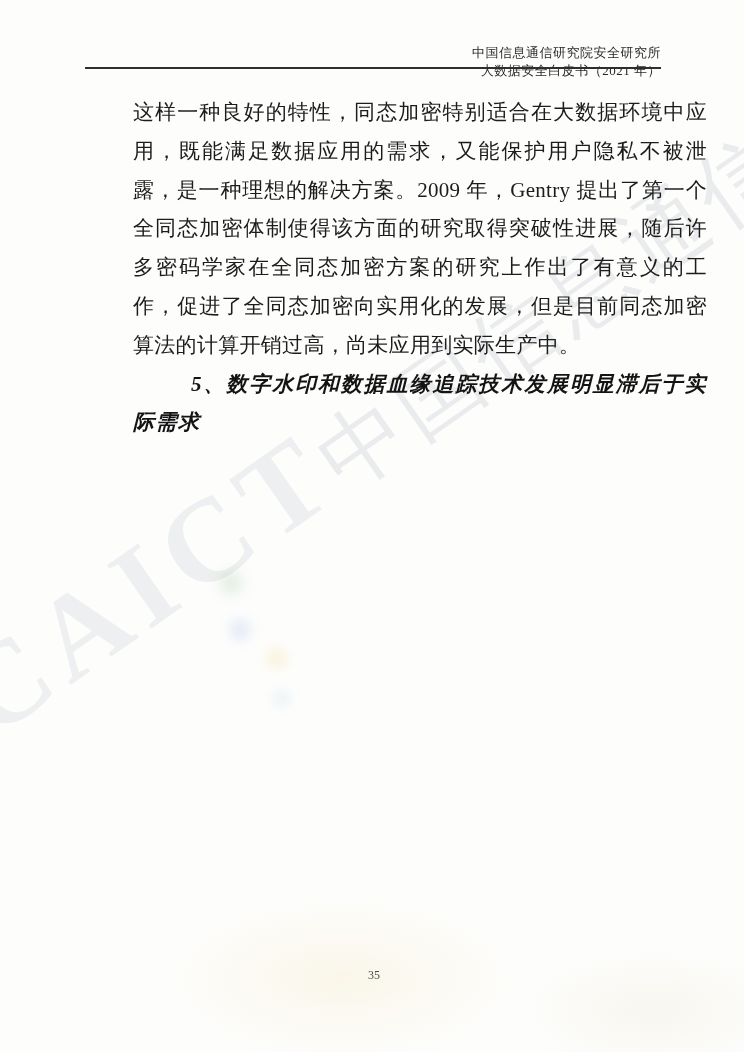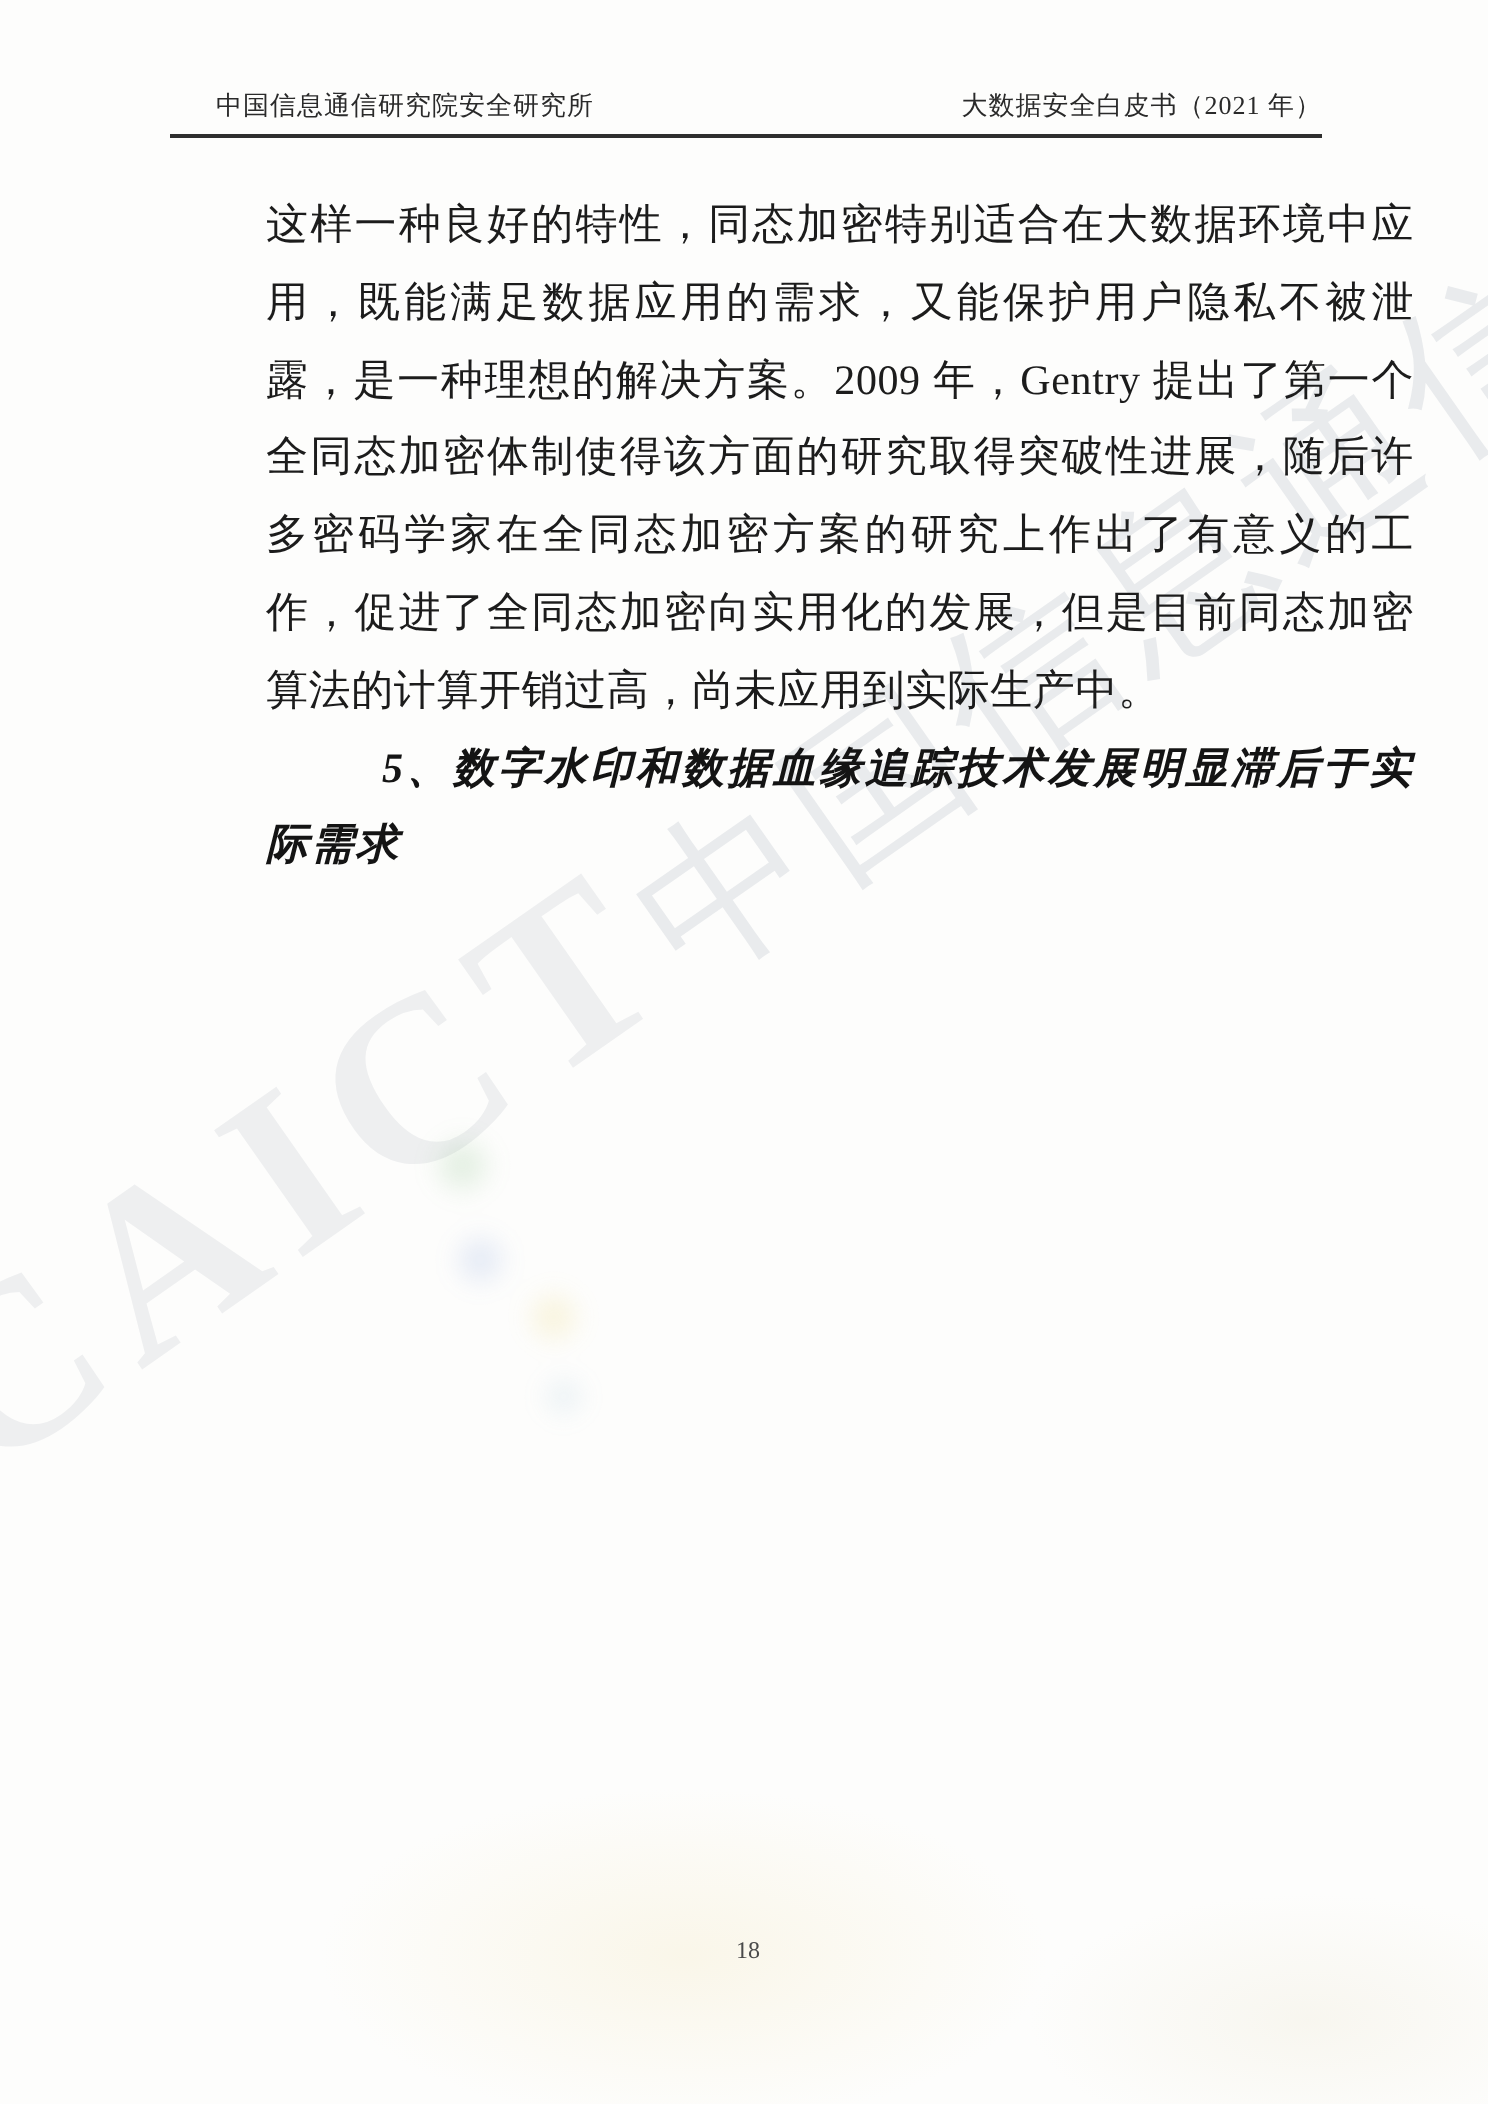--- a/index.html
+++ b/index.html
@@ -29,20 +29,21 @@
     top: 44px;
     left: 87px;
     width: 574px;
     display: flex;
     justify-content: space-between;
     align-items: flex-end;
     font-size: 13px;
     letter-spacing: 0.5px;
     color: #2a2a2a;
     z-index: 2;
+    flex-direction: column;
   }
   .header .left  { margin-left: 21px; }
   .header-rule {
     position: absolute;
     top: 67px;
     left: 85px;
     width: 576px;
     height: 2px;
     background: #2e2e2e;
     z-index: 2;
@@ -142,16 +143,16 @@
     <span class="wm-latin">CAICT</span><span class="wm-cn">中国信息通信研究院</span>
   </div>
   <div class="wm-blob"></div>
 
   <div class="content">
     <p class="para">这样一种良好的特性，同态加密特别适合在大数据环境中应用，既能满足数据应用的需求，又能保护用户隐私不被泄露，是一种理想的解决方案。2009 年，Gentry 提出了第一个全同态加密体制使得该方面的研究取得突破性进展，随后许多密码学家在全同态加密方案的研究上作出了有意义的工作，促进了全同态加密向实用化的发展，但是目前同态加密算法的计算开销过高，尚未应用到实际生产中。</p>
     <h3 class="heading">5、数字水印和数据血缘追踪技术发展明显滞后于实际需求</h3>
   </div>
 
   <div class="footer">
-    <span>18</span>
+    <span>35</span>
   </div>
 
 </div>
 
 </body></html>

